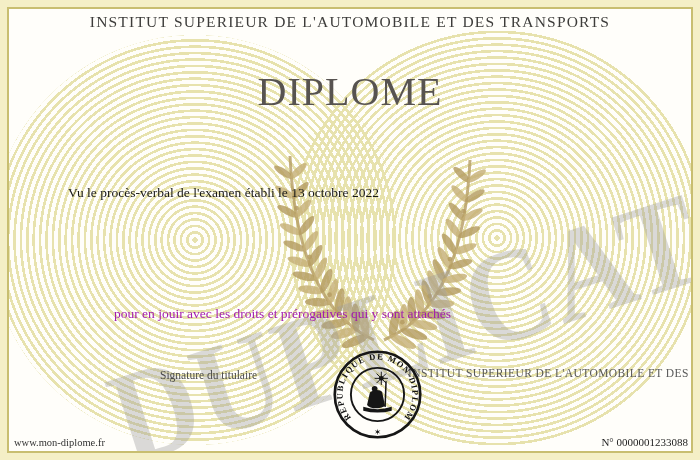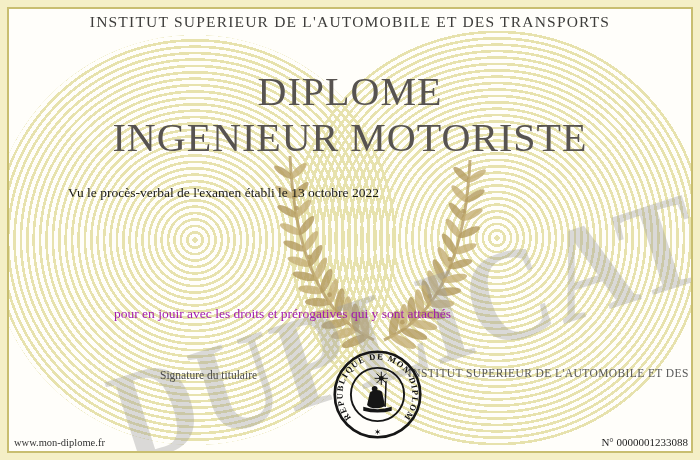--- a/index.html
+++ b/index.html
@@ -152,21 +152,20 @@
           <ellipse cx="9.835099999999999" cy="0" rx="11.17625" ry="3.5763999999999996" fill="#b59c62" opacity="0.82" transform="translate(466.386152,200.754574) rotate(-30.310977612564656)"></ellipse>
           <ellipse cx="9.594199999999999" cy="0" rx="10.902499999999998" ry="3.4887999999999995" fill="#b59c62" opacity="0.82" transform="translate(468.56972800000005,181.13173600000002) rotate(-136.91579731293382)"></ellipse>
           <ellipse cx="9.594199999999999" cy="0" rx="10.902499999999998" ry="3.4887999999999995" fill="#c6b078" opacity="0.82" transform="translate(468.56972800000005,181.13173600000002) rotate(-32.91579731293382)"></ellipse>
         </svg>
 
       <div class="watermark">DUPLICATA</div>
 
       <div class="header">INSTITUT SUPERIEUR DE L'AUTOMOBILE ET DES TRANSPORTS</div>
 
       <div class="title1">DIPLOME</div>
-      <div class="title2">INGENIEUR MOTORISTE</div>
 
       <div class="body-block">
         <div>Vu le procès-verbal de l'examen établi le 13 octobre 2022</div>
       </div>
 
       <div class="rights-line">pour en jouir avec les droits et prérogatives qui y sont attachés</div>
 
       <div class="signature-label">Signature du titulaire</div>
 
       <div class="issuer-bottom">INSTITUT SUPERIEUR DE L'AUTOMOBILE ET DES TRANSPORTS</div>

